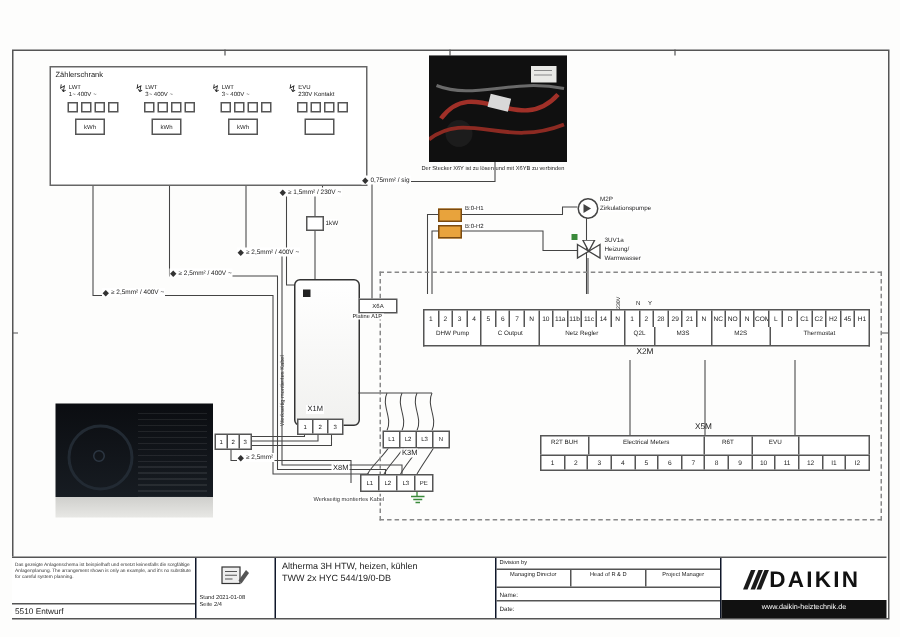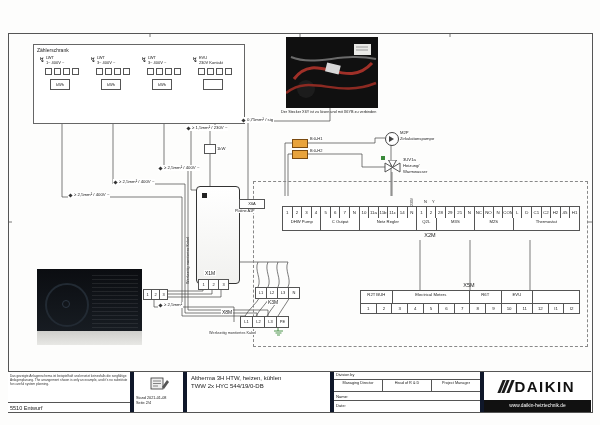--- a/index.html
+++ b/index.html
@@ -74,21 +74,21 @@
   .rot230{position:absolute;left:410px;top:192px;height:14px;writing-mode:vertical-rl;transform:rotate(180deg);font-size:3.5px;}
 
   
   .odphoto{position:absolute;left:37px;top:269px;width:105px;height:76px;background:linear-gradient(180deg,#0b0d11 0%,#171c22 82%,#cfcfcc 82%,#e8e8e5 100%);overflow:hidden;}
   .odphoto .fan{position:absolute;left:8px;top:14px;width:40px;height:40px;border:2px solid #222a33;border-radius:50%;}
   .odphoto .fan i{position:absolute;left:15px;top:15px;width:6px;height:6px;border:1px solid #2c3642;border-radius:50%;}
   .odphoto .slats{position:absolute;left:55px;top:6px;right:4px;height:56px;background:repeating-linear-gradient(180deg,rgba(255,255,255,.08) 0 1px,transparent 1px 4px);}
 
   
   .tblock{position:absolute;left:8px;top:371px;width:583px;height:40px;border-top:1px solid #555;background:#fff;}
-  .tcell{position:absolute;top:0;height:100%;border-left:4px solid #0f172a;box-sizing:border-box;}
+  .tcell{position:absolute;top:0;height:100%;border-left:1px solid #0f172a;box-sizing:border-box;}
   .disc{font-size:3.2px;line-height:1.3;padding:2px 2px 0 2px;color:#333;}
   .docnum{position:absolute;left:0;top:30px;width:122px;height:10px;border-top:1px solid #555;font-size:5.5px;line-height:10px;padding-left:2px;box-sizing:border-box;}
   .stand{position:absolute;left:2px;top:24px;font-size:3.8px;line-height:1.3;}
   .ttl{font-size:6px;line-height:1.3;padding:3px 0 0 4px;}
   .divby{font-size:3.8px;padding:1px 0 0 2px;height:8px;border-bottom:1px solid #555;box-sizing:border-box;}
   .roles{display:flex;height:12px;border-bottom:1px solid #555;box-sizing:border-box;}
   .role{flex:1;border-left:1px solid #555;font-size:3.8px;text-align:center;line-height:1.1;padding-top:1px;}
   .role:first-child{border-left:none;}
   .nd{font-size:4.2px;line-height:9px;padding-left:2px;height:9px;border-bottom:1px solid #555;box-sizing:border-box;}
   .nd2{font-size:4.2px;line-height:10px;padding-left:2px;height:11px;box-sizing:border-box;}

